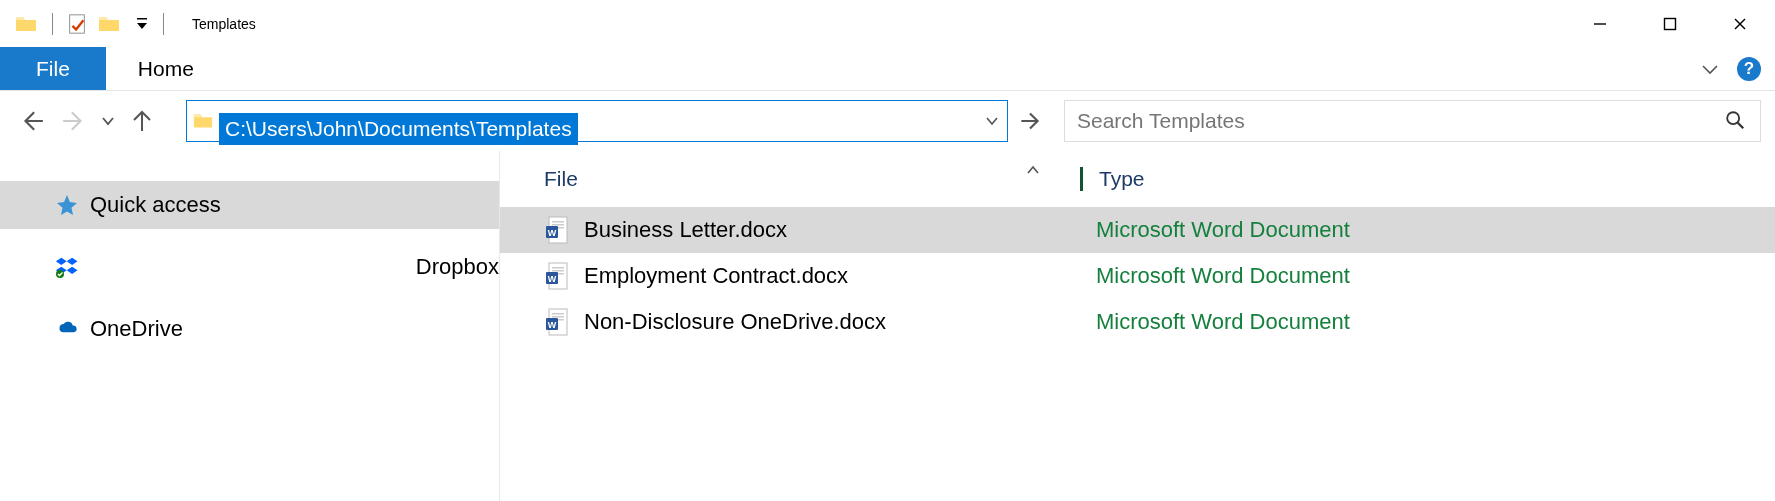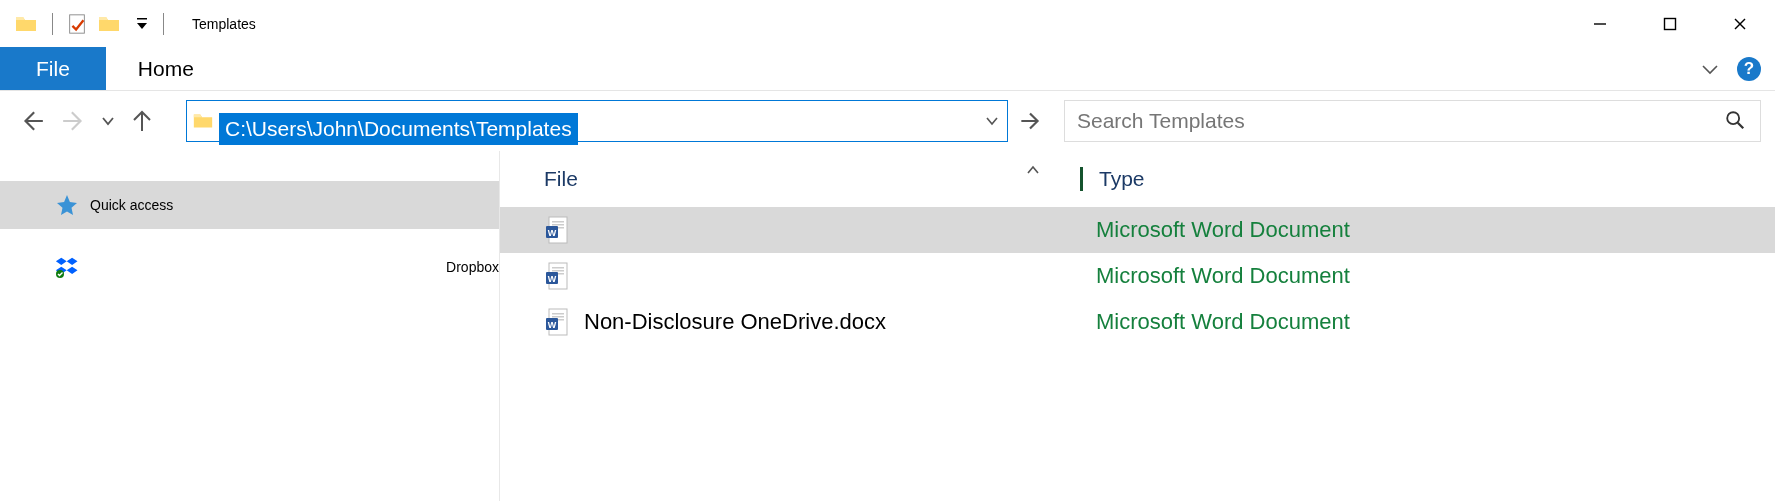--- a/index.html
+++ b/index.html
@@ -38,21 +38,21 @@
     .address .addr-caret { position:absolute; right:8px; top:50%; transform:translateY(-50%); }
     .refresh-btn { width:36px; height:42px; display:flex; align-items:center; justify-content:center; color:#555; margin-left:4px; }
     .search { height:42px; border:1px solid #ddd; flex:1; margin-left:10px; display:flex; align-items:center; padding:0 12px; }
     .search-text { flex:1; font-size:21px; color:#767676; }
     .search-icon { width:24px; height:24px; color:#444; }
 
     
     .content { display:flex; height:calc(501px - 47px - 44px - 60px); }
 
     .sidebar { width:500px; border-right:1px solid #e8e8e8; padding-top:30px; overflow:hidden;}
-    .side-item { height:48px; display:flex; align-items:center; padding-left:54px; font-size:14px; gap:10px; }
+    .side-item { height:48px; display:flex; align-items:center; padding-left:54px; font-size:22px; gap:10px; }
     .side-item.sel { background:#d9d9d9; }
     .side-item .sicon { width:26px; height:26px; display:flex; align-items:center; justify-content:center; }
 
     .files { flex:1; }
     .cols { height:56px; display:flex; align-items:center; border-bottom:0; }
     .col { padding-left:44px; font-size:21px; color:#1c3a66; position:relative; }
     .col.name { width:580px; }
     .col.name .sort { position:absolute; right:40px; top:-2px; font-size:12px; }
     .col.type { padding-left:0; border-left:3px solid #14532d; padding-left:16px; }
 
@@ -199,20 +199,28 @@
     </div>
     <div class="side-item" style="margin-top:14px;justify-content:space-between;">
       <span class="sicon">
         <svg viewBox="0 0 24 24" width="24" height="24">
             <path fill="#0061ff" d="M6 2 12 6 6 10 0 6z M18 2 24 6 18 10 12 6z M6 12 12 16 6 20 0 16z M18 12 24 16 18 20 12 16z" transform="scale(0.9) translate(1,1)"></path>
             <circle cx="5" cy="19" r="4" fill="#107c10"></circle>
             <path d="M3 19 l1.5 1.5 l3 -3" stroke="#fff" stroke-width="1.4" fill="none"></path>
           </svg>
       </span>
       <span>Dropbox</span>
+    </div>
+    <div class="side-item" style="margin-top:14px;">
+      <span class="sicon">
+        <svg viewBox="0 0 24 24" width="26" height="20">
+            <path fill="#0364b8" d="M7 16a5 5 0 0 1 1-9.9A6 6 0 0 1 19 8a4 4 0 0 1 1 8z"></path>
+          </svg>
+      </span>
+      <span>OneDrive</span>
     </div>
   </div>
 
   <div class="files">
     <div class="cols">
       <div class="col name">
         <span>File</span>
         <span class="sort">
           <svg width="14" height="10" viewBox="0 0 14 10">
               <path d="M2 8 L7 2 L12 8" fill="none" stroke="#555" stroke-width="1.6"></path>
@@ -230,35 +238,37 @@
             <span class="wicon">
               <svg viewBox="0 0 24 28" width="24" height="28">
                 <rect x="4" y="1" width="18" height="26" fill="#fff" stroke="#bbb"></rect>
                 <rect x="7" y="5" width="12" height="1.5" fill="#ccc"></rect>
                 <rect x="7" y="8" width="12" height="1.5" fill="#ccc"></rect>
                 <rect x="7" y="11" width="12" height="1.5" fill="#ccc"></rect>
                 <rect x="1" y="10" width="12" height="12" rx="1" fill="#2b579a"></rect>
                 <text x="7" y="19.5" text-anchor="middle" fill="#fff" font-size="9" font-family="Arial" font-weight="bold">W</text>
               </svg>
             </span>
+            <span>Business Letter.docx</span>
           </div>
           <div class="rtype">Microsoft Word Document</div>
         </div>
         <div class="row">
           <div class="rname">
             <span class="wicon">
               <svg viewBox="0 0 24 28" width="24" height="28">
                 <rect x="4" y="1" width="18" height="26" fill="#fff" stroke="#bbb"></rect>
                 <rect x="7" y="5" width="12" height="1.5" fill="#ccc"></rect>
                 <rect x="7" y="8" width="12" height="1.5" fill="#ccc"></rect>
                 <rect x="7" y="11" width="12" height="1.5" fill="#ccc"></rect>
                 <rect x="1" y="10" width="12" height="12" rx="1" fill="#2b579a"></rect>
                 <text x="7" y="19.5" text-anchor="middle" fill="#fff" font-size="9" font-family="Arial" font-weight="bold">W</text>
               </svg>
             </span>
+            <span>Employment Contract.docx</span>
           </div>
           <div class="rtype">Microsoft Word Document</div>
         </div>
         <div class="row">
           <div class="rname">
             <span class="wicon">
               <svg viewBox="0 0 24 28" width="24" height="28">
                 <rect x="4" y="1" width="18" height="26" fill="#fff" stroke="#bbb"></rect>
                 <rect x="7" y="5" width="12" height="1.5" fill="#ccc"></rect>
                 <rect x="7" y="8" width="12" height="1.5" fill="#ccc"></rect>

